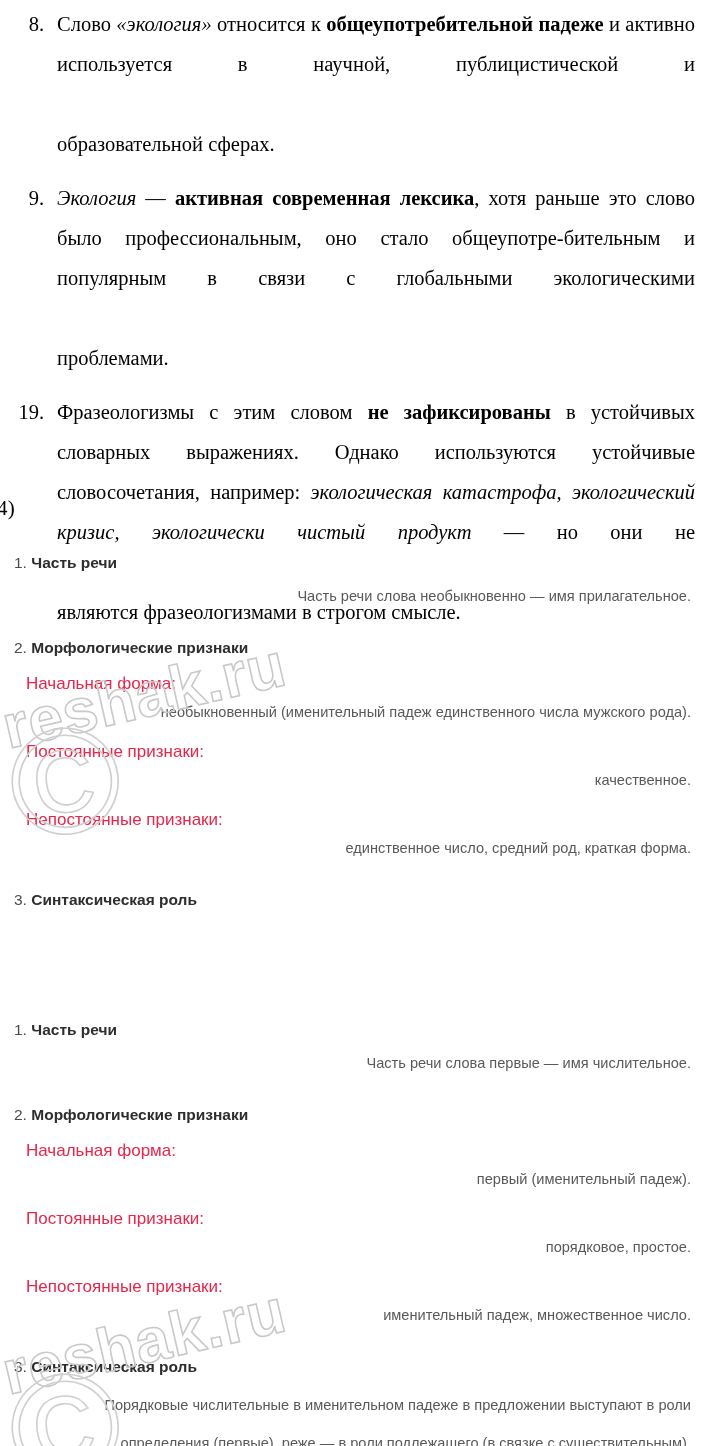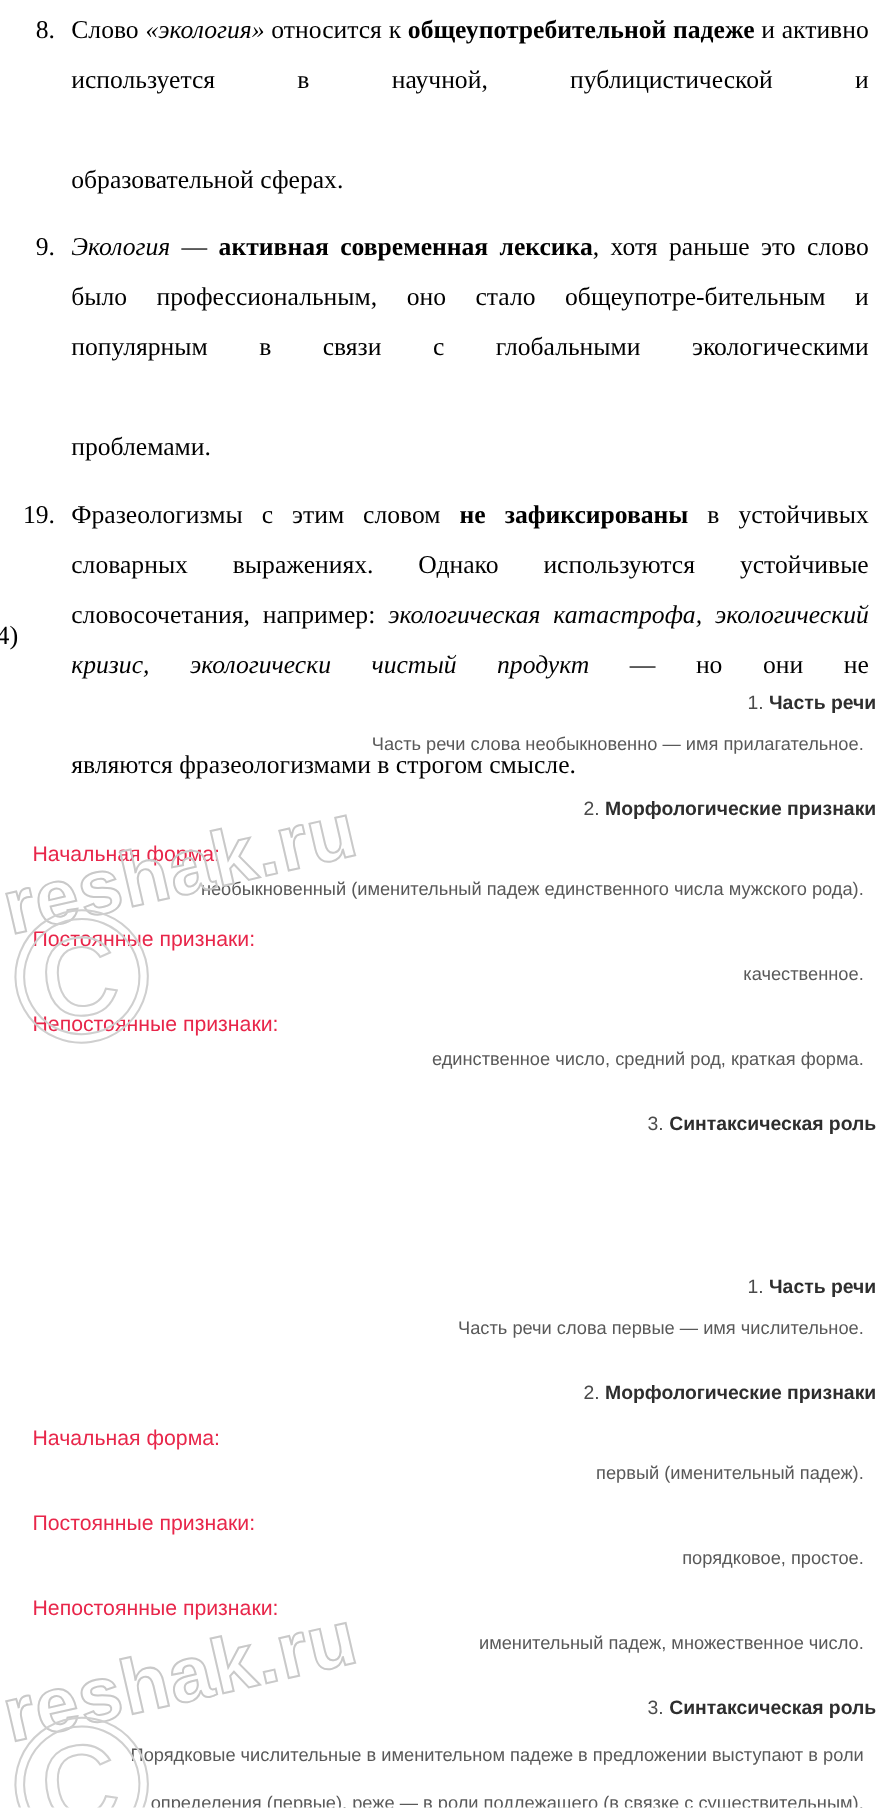--- a/index.html
+++ b/index.html
@@ -82,21 +82,20 @@
   }
   .an-1 { top: 552px; }
   .an-2 { top: 1019px; }
 
   .an-head {
     font-size: 15.5px;
     line-height: 22px;
     color: #3a3a3a;
     padding-left: 14px;
     margin-bottom: 8px;
-    text-align: right;
   }
   .an-head .h-num {
     font-weight: normal;
     color: #4a4a4a;
   }
   .an-head .h-txt {
     font-weight: bold;
     color: #2e2e2e;
   }
   .an-body {

